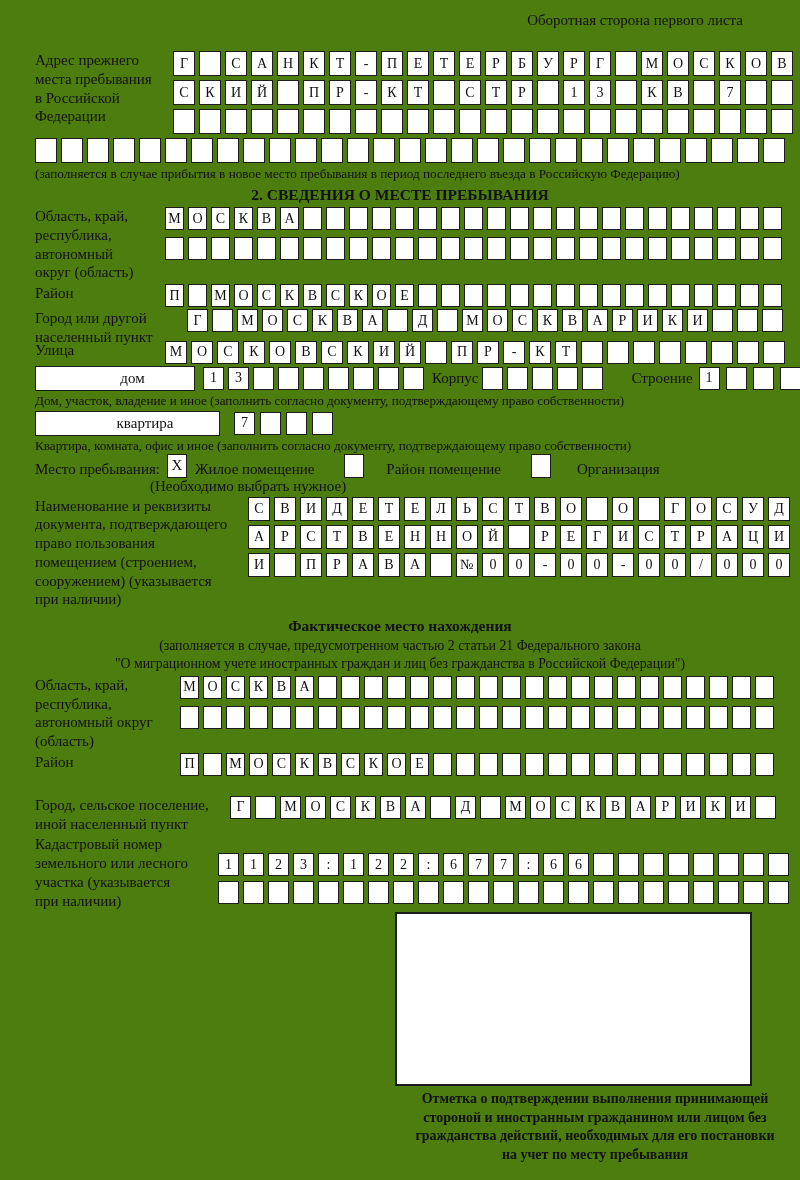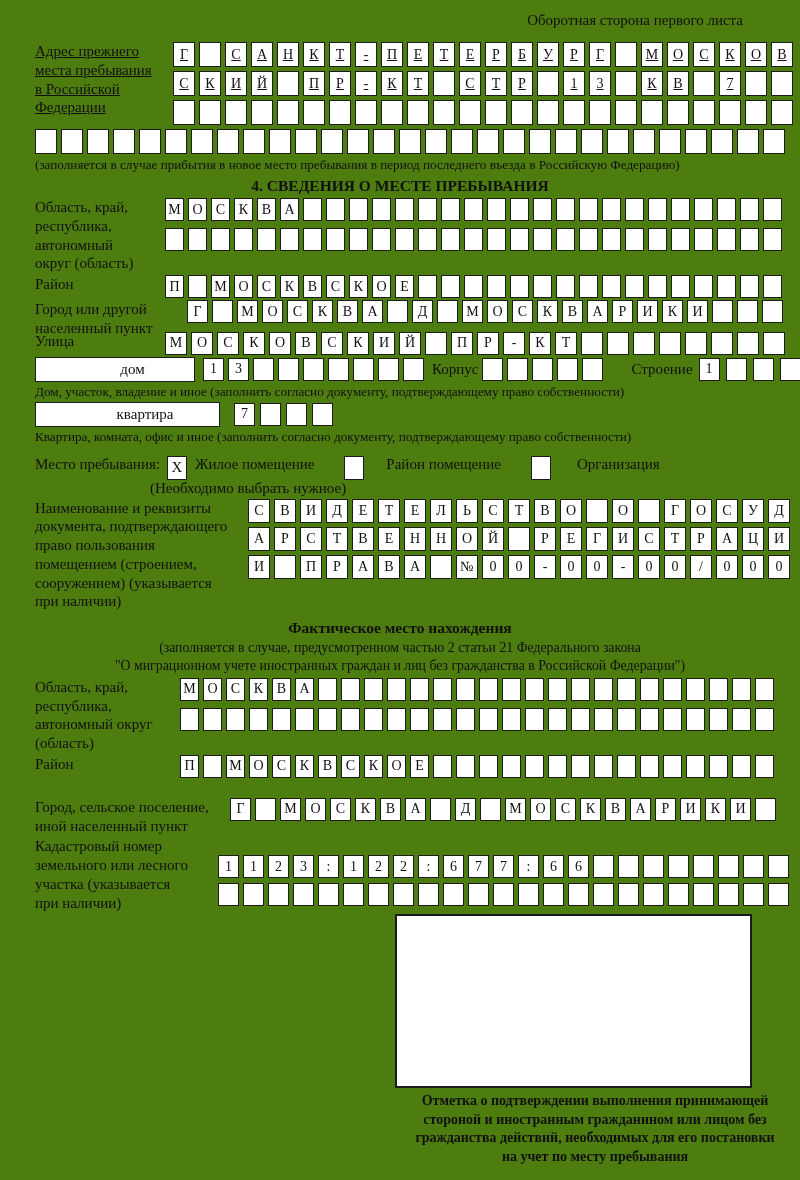--- a/index.html
+++ b/index.html
@@ -23,33 +23,33 @@
     display:flex;align-items:center;justify-content:center;font-size:15px;background:#fff;padding-left:35px;
   }
   .caption{font-size:13.2px;margin-top:2px;}
   .center-note{text-align:left;font-size:13.2px;white-space:pre-line;}
   .heading{text-align:center;font-weight:bold;font-size:15.5px;}
   .subtitle{text-align:center;font-size:13.8px;white-space:pre-line;line-height:1.3;}
   .checkbox{
     flex:none;width:20px;height:24px;border:1.7px solid #1c1c1c;box-sizing:border-box;
     display:flex;align-items:center;justify-content:center;font-size:15px;background:#fff;
   }
-  .stayrow{display:flex;align-items:flex-start;font-size:15px;margin-top:11px;}
+  .stayrow{display:flex;align-items:flex-end;font-size:15px;margin-top:0;}
   .stamp-box{margin-left:360px;margin-top:2px;width:357px;height:174px;border:2px solid #1c1c1c;box-sizing:border-box;background:#fff;}
   .stamp-caption{margin-left:330px;width:460px;text-align:center;font-size:14px;font-weight:bold;line-height:1.32;white-space:pre-line;margin-top:4px;}
   .ml{margin-left:8px;}
 </style>
 </head>
 <body>
 
 <div class="page">
 
   <div class="hdr">Оборотная сторона первого листа</div>
 
-  <div class="frow" style="margin-top:13px;text-decoration:underline;">
+  <div class="frow" style="margin-top:22px;">
     <div class="flabel" style="width:138px;">Адрес прежнего
 места пребывания
 в Российской
 Федерации</div>
     <div class="cellcol" style="gap:4px;">
       <div class="cellrow">
           <span class="cell">Г</span>
           <span class="cell"></span>
           <span class="cell">С</span>
           <span class="cell">А</span>
@@ -154,21 +154,21 @@
       <span class="cell"></span>
       <span class="cell"></span>
       <span class="cell"></span>
       <span class="cell"></span>
       <span class="cell"></span>
       <span class="cell"></span>
       <span class="cell"></span>
     </div>
   <div class="center-note" style="margin-top:3px;padding-right:30px;">(заполняется в случае прибытия в новое место пребывания в период последнего въезда в Российскую Федерацию)</div>
 
-  <div class="heading" style="margin-top:4px;padding-right:30px;">4. СВЕДЕНИЯ О МЕСТЕ ПРЕБЫВАНИЯ</div>
+  <div class="heading" style="margin-top:4px;padding-right:30px;">2. СВЕДЕНИЯ О МЕСТЕ ПРЕБЫВАНИЯ</div>
 
   <div class="frow" style="margin-top:3px;">
     <div class="flabel" style="width:130px;">Область, край,
 республика,
 автономный
 округ (область)</div>
     <div class="cellcol" style="gap:7px;">
       <div class="cellrow" style="--cw:19px;--ch:23px;">
           <span class="cell">М</span>
           <span class="cell">О</span>

